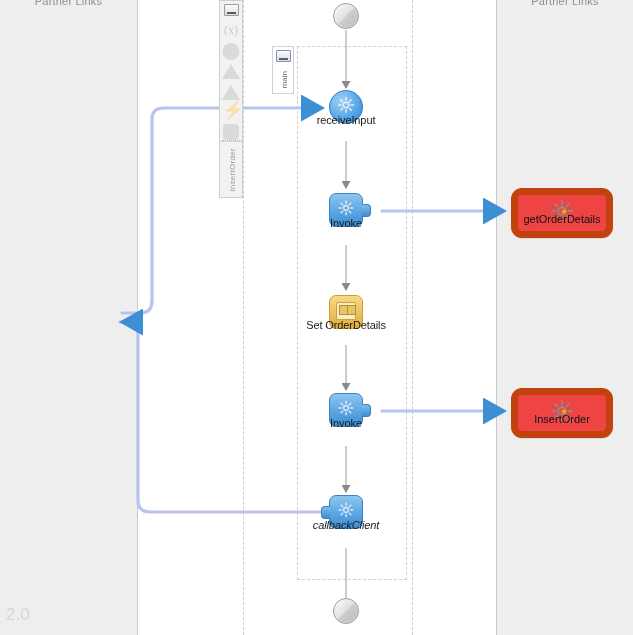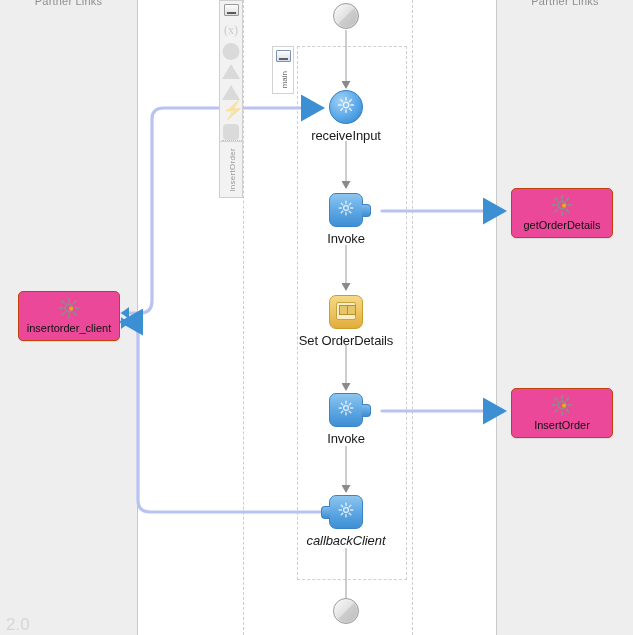--- a/index.html
+++ b/index.html
@@ -130,61 +130,61 @@
   
   .nub {
     position:absolute; top:11px; width:9px; height:13px;
     background:linear-gradient(#7fbcea,#3d8fd4);
     border:1px solid #3b83c4;
   }
   .nub.right { left:33px; border-radius:0 4px 4px 0; border-left:none; }
   .nub.left  { left:-8px; border-radius:4px 0 0 4px; border-right:none; }
 
   .node-label {
-    position:absolute; top:38px; left:50%; transform:translateX(-50%);
-    font-size:13px; color:#1a1a1a; white-space:nowrap; letter-spacing:-.1px;
+    position:absolute; top:24px; left:50%; transform:translateX(-50%);
+    font-size:11px; color:#1a1a1a; white-space:nowrap; letter-spacing:-.1px;
   }
 
   
   .gear-w { position:absolute; left:50%; top:50%; transform:translate(-50%,-50%); }
 
   
   .assign-ico {
     position:absolute; left:7px; top:7px; width:20px; height:18px;
     background:#fbeec6; border:1px solid #c8a23c; border-radius:2px;
   }
   .assign-ico::before, .assign-ico::after {
     content:""; position:absolute; top:2px; width:7px; height:8px;
     background:#e7c66a; border:1px solid #b78f2d;
   }
   .assign-ico::before { left:2px; }
   .assign-ico::after  { left:10px; }
 
   
   .plbox {
     position:absolute; width:102px; height:50px;
-    background:#ec4899; border:1px solid #c2410c; border-radius:5px;
+    background:#ef4444; border:7px solid #c2410c; border-radius:11px;
     box-shadow:0 1px 0 rgba(0,0,0,.08);
   }
   .plbox-ico { position:absolute; left:50%; top:5px; transform:translateX(-50%); }
   .plbox-lbl {
     position:absolute; bottom:6px; left:0; width:100%;
     text-align:center; font-size:11px; color:#111; white-space:nowrap;
   }
   
   .pl-nub {
     position:absolute; width:0;height:0;
     border-top:6px solid transparent; border-bottom:6px solid transparent;
   }
   .pl-nub.in  { border-left:8px solid #3d8fd4; }
   .pl-nub.out { border-right:8px solid #3d8fd4; }
 
   
   .watermark {
-    position:absolute; left:6px; bottom:0;
+    position:absolute; left:6px; bottom:10px;
     font-size:17px; color:#d6d6d6; font-family:"Liberation Sans", sans-serif;
   }
 
   svg.wires { position:absolute; left:0; top:0; width:633px; height:635px; pointer-events:none; }
 </style>
 </head>
 <body>
 
 <div id="canvas">
 
@@ -346,41 +346,20 @@
         </svg>
       </span>
     </div>
     <div class="node-label">callbackClient</div>
   </div>
 
   <div class="node" style="left:333px; top:598px;">
     <div class="terminator"></div>
   </div>
 
-  <div class="plbox" style="left:18px; top:291px;">
-    <span class="plbox-ico">
-      <svg width="22" height="22" viewBox="0 0 24 24">
-        <g stroke="#8c8c8c" stroke-width="2" fill="none" stroke-linecap="round">
-          <circle cx="12" cy="12" r="4.1"></circle>
-          <line x1="12" y1="1.5" x2="12" y2="4.6"></line>
-            <line x1="12" y1="19.4" x2="12" y2="22.5"></line>
-          <line x1="1.5" y1="12" x2="4.6" y2="12"></line>
-            <line x1="19.4" y1="12" x2="22.5" y2="12"></line>
-          <line x1="4.6" y1="4.6" x2="6.8" y2="6.8"></line>
-            <line x1="17.2" y1="17.2" x2="19.4" y2="19.4"></line>
-          <line x1="19.4" y1="4.6" x2="17.2" y2="6.8"></line>
-            <line x1="6.8" y1="17.2" x2="4.6" y2="19.4"></line>
-        </g>
-        <circle cx="14.2" cy="12.6" r="2.3" fill="#f0a713"></circle>
-      </svg>
-    </span>
-    <div class="plbox-lbl">insertorder_client</div>
-    <div class="pl-nub out" style="left:102px; top:15px;"></div>
-    <div class="pl-nub in" style="left:102px; top:25px;"></div>
-  </div>
 
   <div class="plbox" style="left:511px; top:188px;">
     <span class="plbox-ico">
       <svg width="22" height="22" viewBox="0 0 24 24">
         <g stroke="#8c8c8c" stroke-width="2" fill="none" stroke-linecap="round">
           <circle cx="12" cy="12" r="4.1"></circle>
           <line x1="12" y1="1.5" x2="12" y2="4.6"></line>
             <line x1="12" y1="19.4" x2="12" y2="22.5"></line>
           <line x1="1.5" y1="12" x2="4.6" y2="12"></line>
             <line x1="19.4" y1="12" x2="22.5" y2="12"></line>

